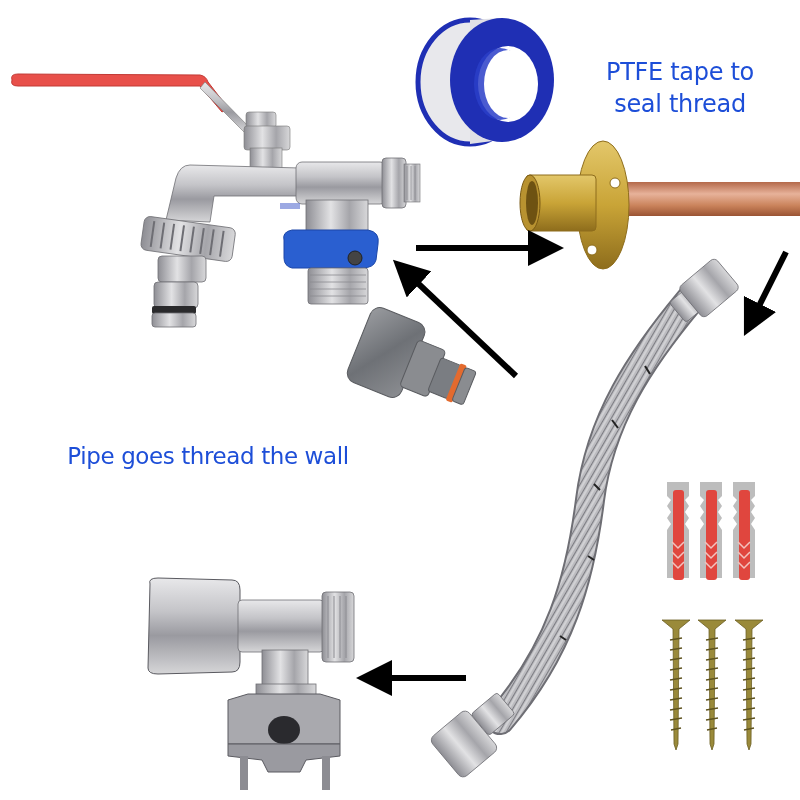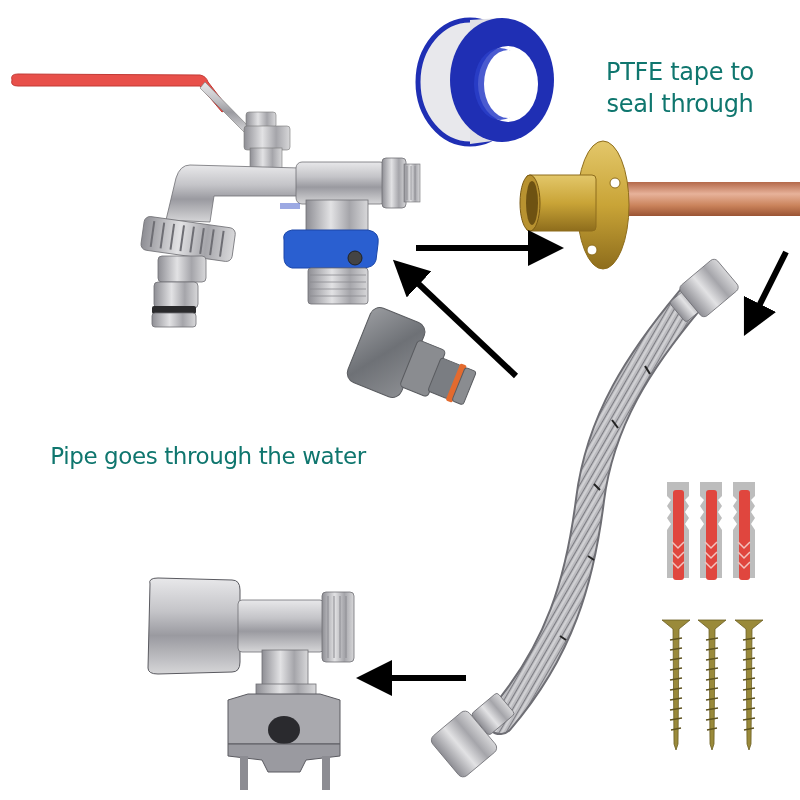--- a/index.html
+++ b/index.html
@@ -1,17 +1,17 @@
 <!DOCTYPE html>
 <html><head>
 <meta charset="utf-8">
 <style>
   html, body { margin: 0; padding: 0; background: #ffffff; }
   body { width: 800px; height: 800px; position: relative; overflow: hidden; font-family: "DejaVu Sans", sans-serif; }
-  .label { position: absolute; color: #0f766e; text-align: center; font-family: "DejaVu Sans", sans-serif; font-weight: normal; }
+  .label { position: absolute; color: #1d4ed8; text-align: center; font-family: "DejaVu Sans", sans-serif; font-weight: normal; }
   .ptfe-label { left: 565px; top: 56px; width: 230px; font-size: 24px; line-height: 32px; letter-spacing: -0.3px; }
   .pipe-label { left: 18px; top: 438px; width: 380px; font-size: 23px; line-height: 36px; letter-spacing: -0.4px; }
   svg { position: absolute; left: 0; top: 0; }
 </style>
 </head>
 <body>
 
 <svg width="800" height="800" viewBox="0 0 800 800">
   <defs>
     <linearGradient id="chrome" x1="0" y1="0" x2="0" y2="1">
@@ -203,18 +203,18 @@
   <g>
     <line x1="416" y1="248" x2="546" y2="248" stroke="#000" stroke-width="6" marker-end="url(#arrowhead)"></line>
     <line x1="516" y1="376" x2="406" y2="272" stroke="#000" stroke-width="6" marker-end="url(#arrowhead)"></line>
     <line x1="786" y1="252" x2="752" y2="320" stroke="#000" stroke-width="6" marker-end="url(#arrowhead)"></line>
     <line x1="466" y1="678" x2="374" y2="678" stroke="#000" stroke-width="6" marker-end="url(#arrowhead)"></line>
   </g>
 </svg>
 
 <div class="label ptfe-label">
   <div>PTFE tape to</div>
-  <div>seal through</div>
+  <div>seal thread</div>
 </div>
 
 <div class="label pipe-label">
-  <div>Pipe goes through the water</div>
+  <div>Pipe goes thread the wall</div>
 </div>
 
 </body></html>

